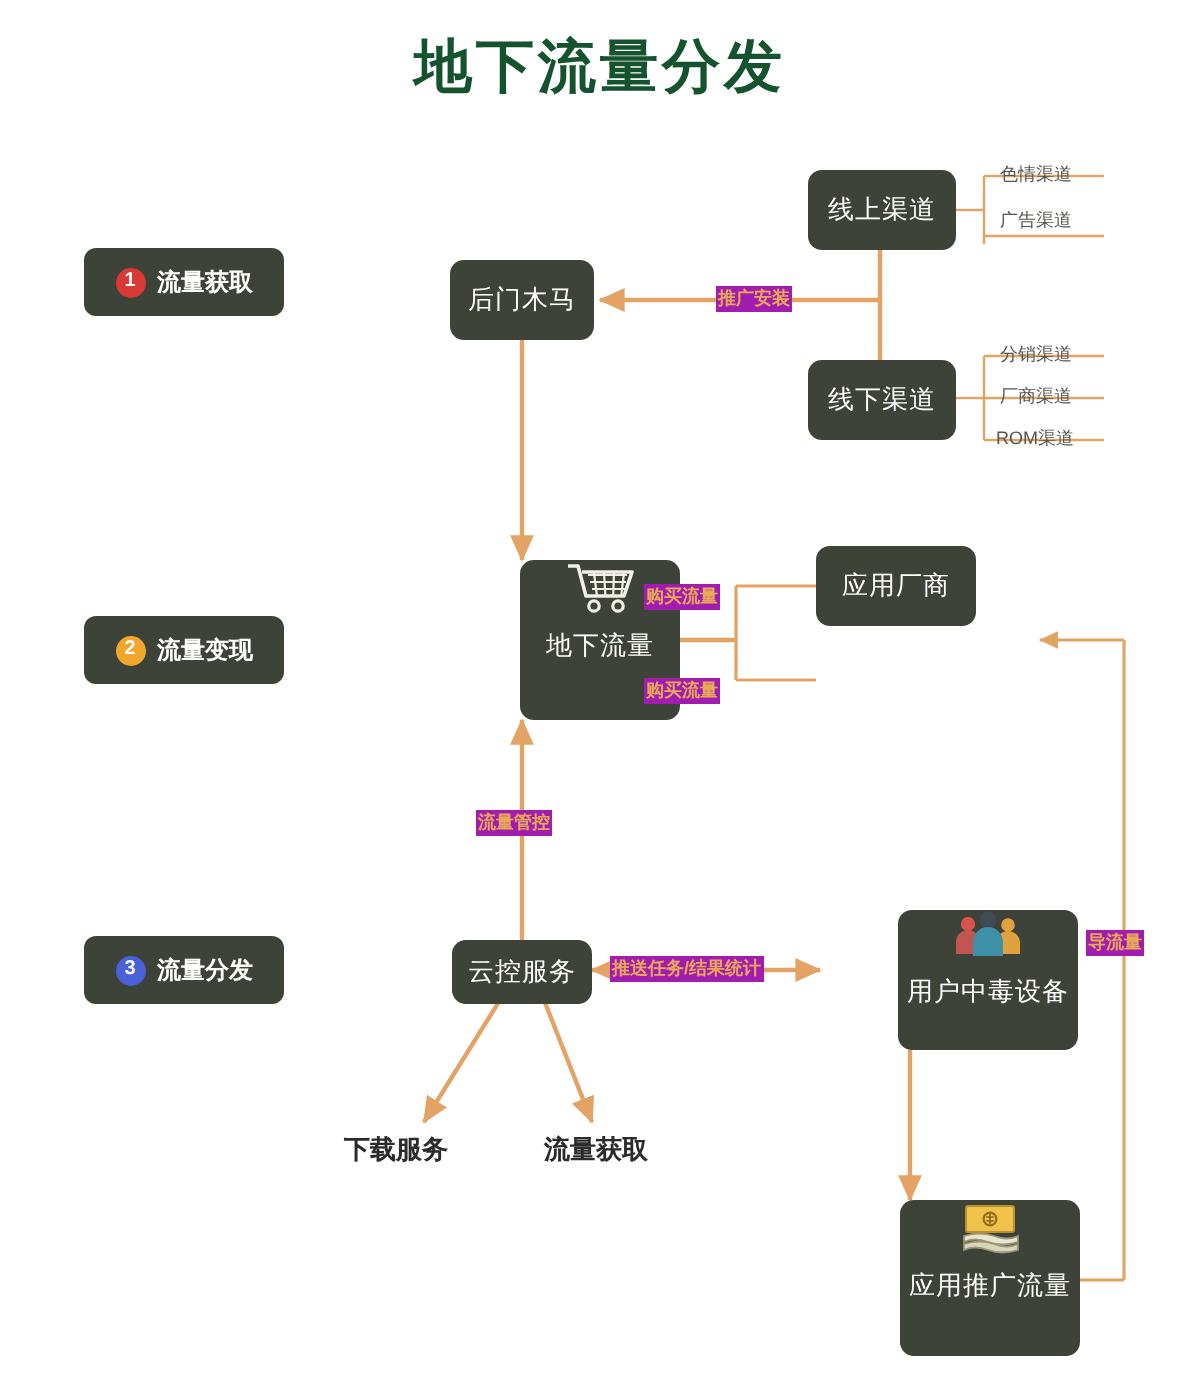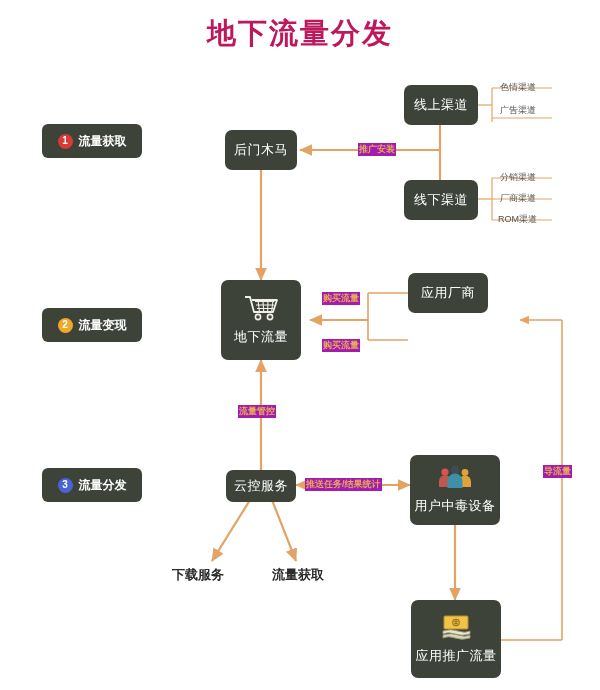--- a/index.html
+++ b/index.html
@@ -33,21 +33,21 @@
   }
 
   .page-title {
     position: absolute;
     left: 0;
     top: 14px;
     width: 600px;
     text-align: center;
     font-size: 29px;
     font-weight: bold;
-    color: #be185d;
+    color: #14532d;
     letter-spacing: 2px;
     font-family: "DejaVu Sans", "Liberation Sans", sans-serif;
   }
 
   
   .stage-badge {
     position: absolute;
     height: 34px;
     width: 100px;
     background: #3e4339;
@@ -82,22 +82,23 @@
     font-size: 13px;
     font-weight: normal;
     display: flex;
     align-items: center;
     justify-content: center;
     text-align: center;
     letter-spacing: 0.5px;
   }
   .node.tall {
     flex-direction: column;
-    justify-content: center;
+    justify-content: flex-start;
     gap: 6px;
+    margin-left: 39px;
   }
   .node .node-label {
     display: block;
   }
 
   
   .leaf-text {
     position: absolute;
     font-size: 13px;
     font-weight: bold;

